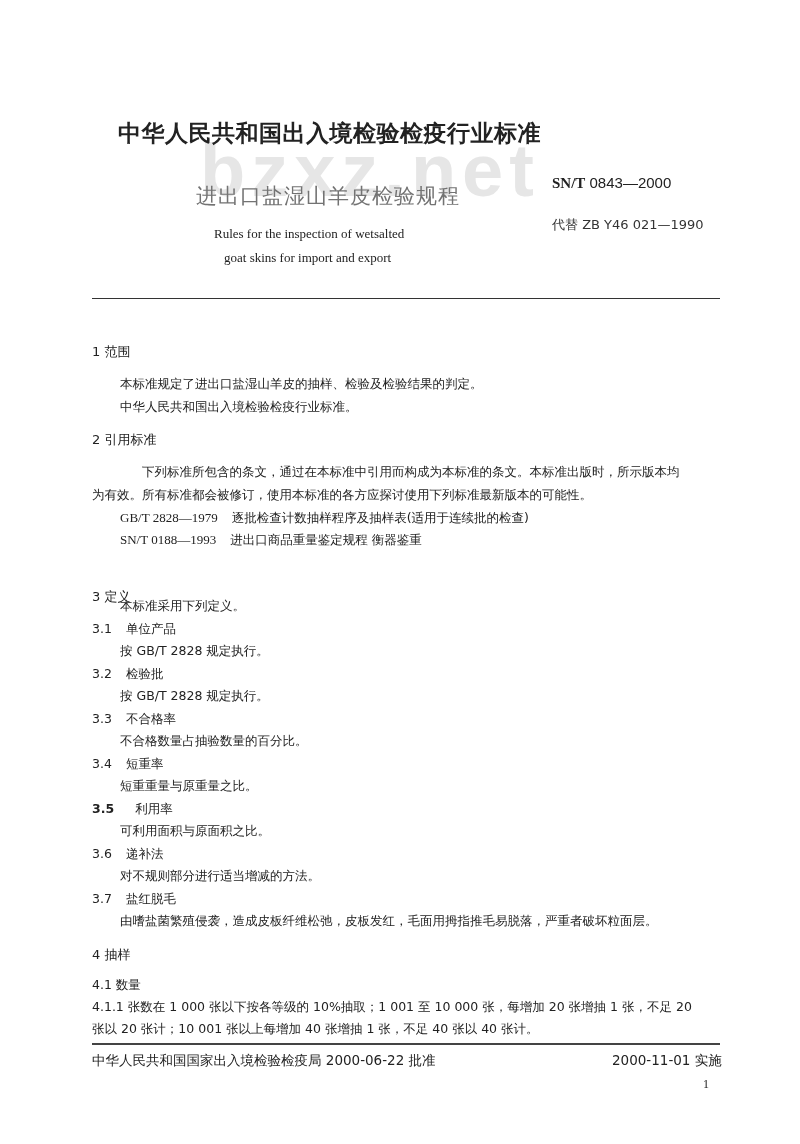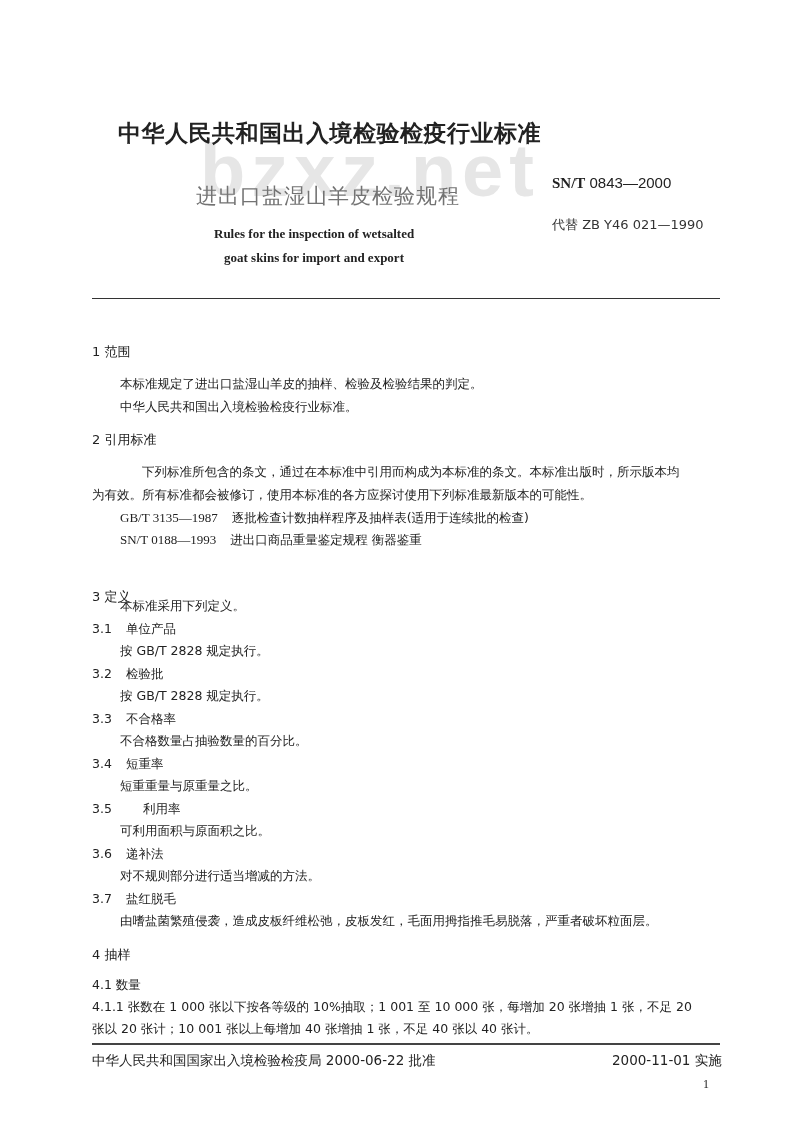--- a/index.html
+++ b/index.html
@@ -8,21 +8,21 @@
     font-family: "DejaVu Sans", sans-serif; color: #1a1a1a;
   }
   .abs { position: absolute; white-space: nowrap; }
   .watermark {
     left: 200px; top: 128px; font-family: "Liberation Sans", sans-serif;
     font-weight: bold; font-size: 74px; color: #e6e6e6; letter-spacing: 6px;
     z-index: 0;
   }
   .org { left: 118px; top: 118px; font-size: 23px; font-weight: bold; color: #222; letter-spacing: 0.5px; z-index: 1; }
   .title { left: 196px; top: 182px; font-size: 21px; font-weight: normal; color: #737373; letter-spacing: 1px; z-index: 1; }
-  .en { font-family: "Liberation Serif", serif; font-weight: bold; font-size: 13px; color: #222; z-index: 1; }
+  .en { font-family: "Liberation Serif", serif; font-weight: normal; font-size: 13px; color: #222; z-index: 1; }
   .en1 { left: 214px; top: 226px; }
   .en2 { left: 224px; top: 250px; }
   .std { left: 552px; top: 174px; font-family: "Liberation Sans", sans-serif; font-size: 15px; color: #222; z-index: 1; }
   .std b { font-family: "Liberation Serif", serif; }
   .rep { left: 552px; top: 216px; font-size: 13px; color: #333; z-index: 1; }
   .rule { left: 92px; width: 628px; height: 1px; background: #333; }
   .h { font-size: 13px; color: #222; }
   .p { font-size: 12.5px; color: #222; }
   .footer-l { left: 92px; top: 1052px; font-size: 13.5px; color: #222; }
   .footer-r { left: 612px; top: 1052px; font-size: 13.5px; color: #222; }
@@ -46,42 +46,42 @@
 <div class="abs rule" style="top:298px;"></div>
 
 <div class="abs h" style="left:92px; top:343px;">1  范围</div>
 <div class="abs p" style="left:120px; top:376px;">本标准规定了进出口盐湿山羊皮的抽样、检验及检验结果的判定。</div>
 <div class="abs p" style="left:120px; top:399px;">中华人民共和国出入境检验检疫行业标准。</div>
 
 <div class="abs h" style="left:92px; top:431px;">2  引用标准</div>
 <div class="abs p" style="left:120px; top:464px;margin-left:22px;">下列标准所包含的条文，通过在本标准中引用而构成为本标准的条文。本标准出版时，所示版本均</div>
 <div class="abs p" style="left:92px; top:487px;">为有效。所有标准都会被修订，使用本标准的各方应探讨使用下列标准最新版本的可能性。</div>
 <div class="abs p" style="left:120px; top:510px;">
-  <span style="font-family:'Liberation Serif', serif; font-size:13px; margin-right:14px;">GB/T 3135—1987</span><span>逐批检查计数抽样程序及抽样表(适用于连续批的检查)</span>
+  <span style="font-family:'Liberation Serif', serif; font-size:13px; margin-right:14px;">GB/T 2828—1979</span><span>逐批检查计数抽样程序及抽样表(适用于连续批的检查)</span>
 </div>
 <div class="abs p" style="left:120px; top:532px;">
   <span style="font-family:'Liberation Serif', serif; font-size:13px; margin-right:14px;">SN/T 0188—1993</span><span>进出口商品重量鉴定规程  衡器鉴重</span>
 </div>
 
 <div class="abs h" style="left:92px; top:566px;margin-top:22px;">3  定义</div>
 <div class="abs p" style="left:120px; top:598px;">本标准采用下列定义。</div>
 
 <div class="abs p" style="left:92px; top:621px;"><span style="margin-right:14px;">3.1</span><span>单位产品</span></div>
 <div class="abs p" style="left:120px; top:643px;">按 GB/T 2828 规定执行。</div>
 
 <div class="abs p" style="left:92px; top:666px;"><span style="margin-right:14px;">3.2</span><span>检验批</span></div>
 <div class="abs p" style="left:120px; top:688px;">按 GB/T 2828 规定执行。</div>
 
 <div class="abs p" style="left:92px; top:711px;"><span style="margin-right:14px;">3.3</span><span>不合格率</span></div>
 <div class="abs p" style="left:120px; top:733px;">不合格数量占抽验数量的百分比。</div>
 
 <div class="abs p" style="left:92px; top:756px;"><span style="margin-right:14px;">3.4</span><span>短重率</span></div>
 <div class="abs p" style="left:120px; top:778px;">短重重量与原重量之比。</div>
 
-<div class="abs p" style="left:92px; top:801px;"><span style="margin-right:31px;">3.5</span><span>利用率</span></div>
+<div class="abs p" style="left:92px; top:801px;"><span style="margin-right:21px;font-weight:bold;">3.5</span><span>利用率</span></div>
 <div class="abs p" style="left:120px; top:823px;">可利用面积与原面积之比。</div>
 
 <div class="abs p" style="left:92px; top:846px;"><span style="margin-right:14px;">3.6</span><span>递补法</span></div>
 <div class="abs p" style="left:120px; top:868px;">对不规则部分进行适当增减的方法。</div>
 
 <div class="abs p" style="left:92px; top:891px;"><span style="margin-right:14px;">3.7</span><span>盐红脱毛</span></div>
 <div class="abs p" style="left:120px; top:913px;">由嗜盐菌繁殖侵袭，造成皮板纤维松弛，皮板发红，毛面用拇指推毛易脱落，严重者破坏粒面层。</div>
 
 <div class="abs h" style="left:92px; top:946px;">4  抽样</div>
 <div class="abs p" style="left:92px; top:977px;">4.1  数量</div>

